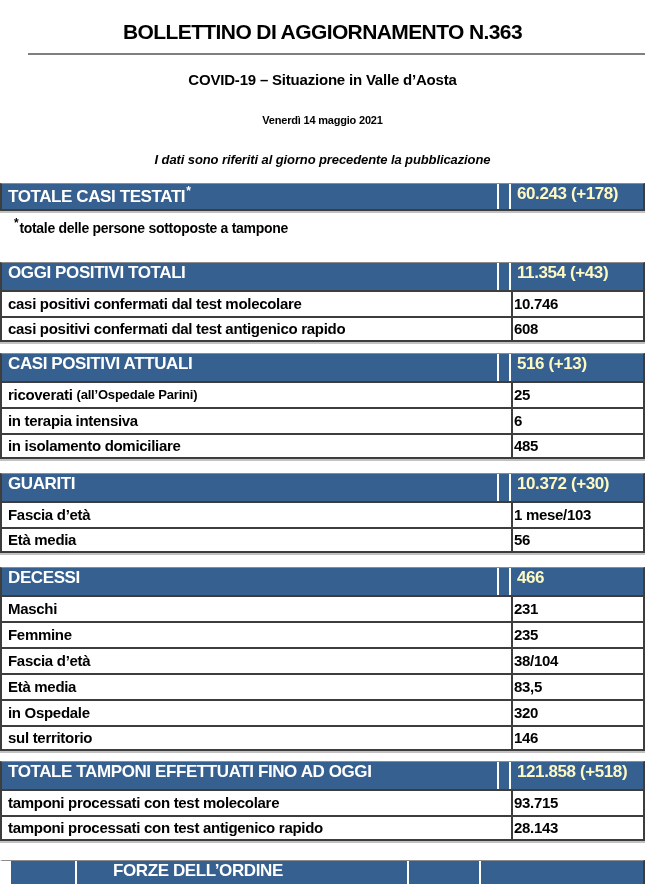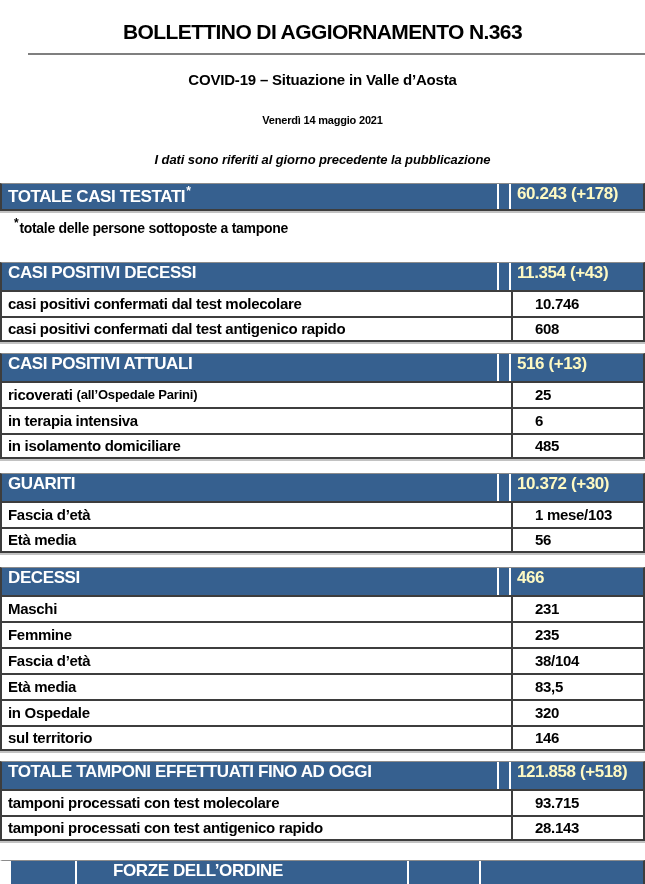--- a/index.html
+++ b/index.html
@@ -39,21 +39,21 @@
     border-left:2px solid #3d3d3d; border-right:2px solid #3d3d3d;
     border-top:2px solid #3d3d3d;
   }
   .tbl > :last-child { border-bottom:2px solid #3d3d3d; }
   .td-label {
     width:511px; flex:none; border-right:2px solid #3d3d3d;
     padding-left:6px; font-size:15px; display:flex; align-items:center; gap:4px;
     white-space:nowrap; overflow:hidden; letter-spacing:-0.3px;
   }
   .suffix { font-size:13px; letter-spacing:-0.2px; }
-  .td-value { flex:1; font-size:15px; padding-left:22px; display:flex; align-items:center; white-space:nowrap; letter-spacing:-0.3px; }
+  .td-value { flex:1; font-size:15px; padding-left:1px; display:flex; align-items:center; white-space:nowrap; letter-spacing:-0.3px; }
   .footnote { font-size:14px; line-height:20px; margin:2px 0 0 14px; letter-spacing:-0.3px; }
   .fnmark { font-size:12px; vertical-align:super; margin-right:1px; }
 
   
   [data-name="table-casi-positivi-totali"]  { margin-top:24px; }
   [data-name="table-casi-positivi-attuali"] { margin-top:11px; }
   [data-name="table-guariti"]               { margin-top:14px; }
   [data-name="table-decessi"]               { margin-top:14px; }
   [data-name="table-tamponi"]               { margin-top:10px; }
   [data-name="table-forze-ordine"]          { margin-top:19px; }
@@ -73,21 +73,21 @@
           <div class="th-label" data-name="table-title"><span data-name="table-title-text">TOTALE CASI TESTATI</span><sup class="hmark" data-name="asterisk-mark">*</sup></div>
           <span class="cell-gap" data-name="header-gap-left"></span>
           <span class="cell-strip" data-name="header-spacer-cell"></span>
           <span class="cell-gap" data-name="header-gap-right"></span>
           <div class="th-value" data-name="table-total-value">60.243 (+178)</div>
         </div>
       </section>
       <p class="footnote" data-name="table-footnote"><sup class="fnmark" data-name="asterisk-mark">*</sup><span data-name="footnote-text">totale delle persone sottoposte a tampone</span></p>
       <section class="tbl" data-name="table-casi-positivi-totali">
         <div class="thead" data-name="table-header-row">
-          <div class="th-label" data-name="table-title"><span data-name="table-title-text">CASI POSITIVI DECESSI</span></div>
+          <div class="th-label" data-name="table-title"><span data-name="table-title-text">OGGI POSITIVI TOTALI</span></div>
           <span class="cell-gap" data-name="header-gap-left"></span>
           <span class="cell-strip" data-name="header-spacer-cell"></span>
           <span class="cell-gap" data-name="header-gap-right"></span>
           <div class="th-value" data-name="table-total-value">11.354 (+43)</div>
         </div>
         <div class="trow" data-name="table-row">
           <div class="td-label" data-name="row-label">
             <span data-name="row-label-text">casi positivi confermati dal test molecolare</span>
           </div>
           <div class="td-value" data-name="row-value">10.746</div>

